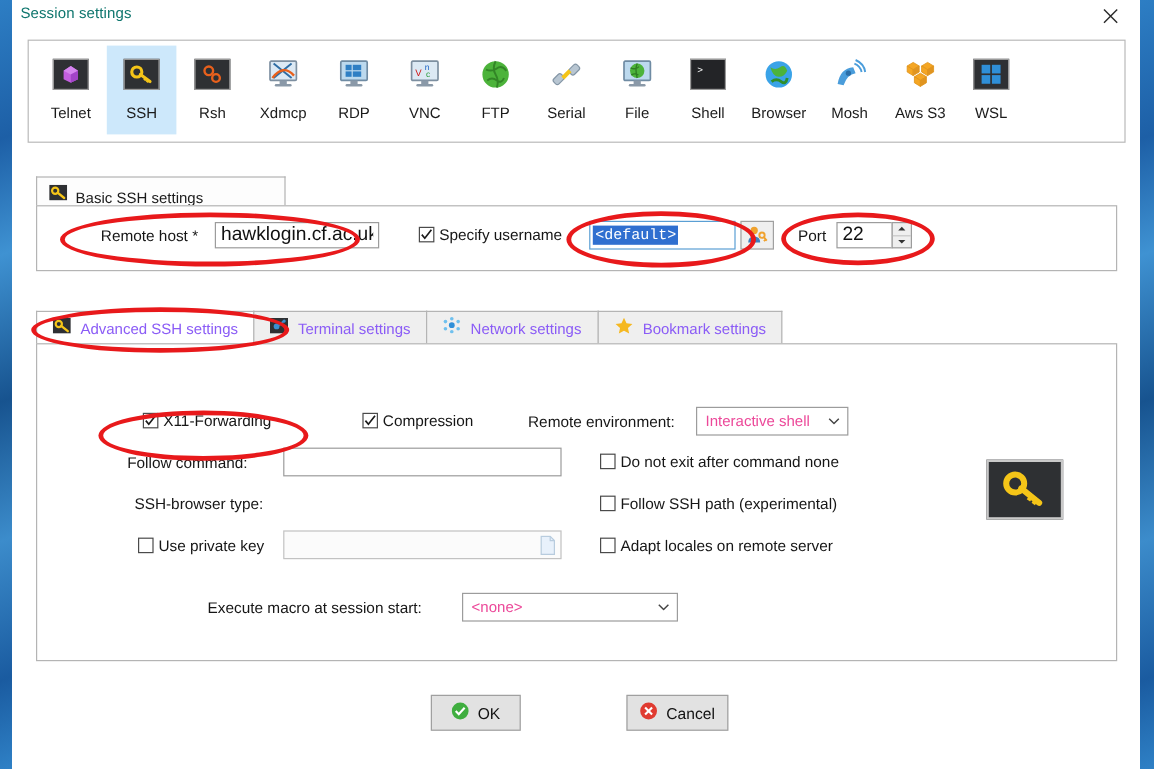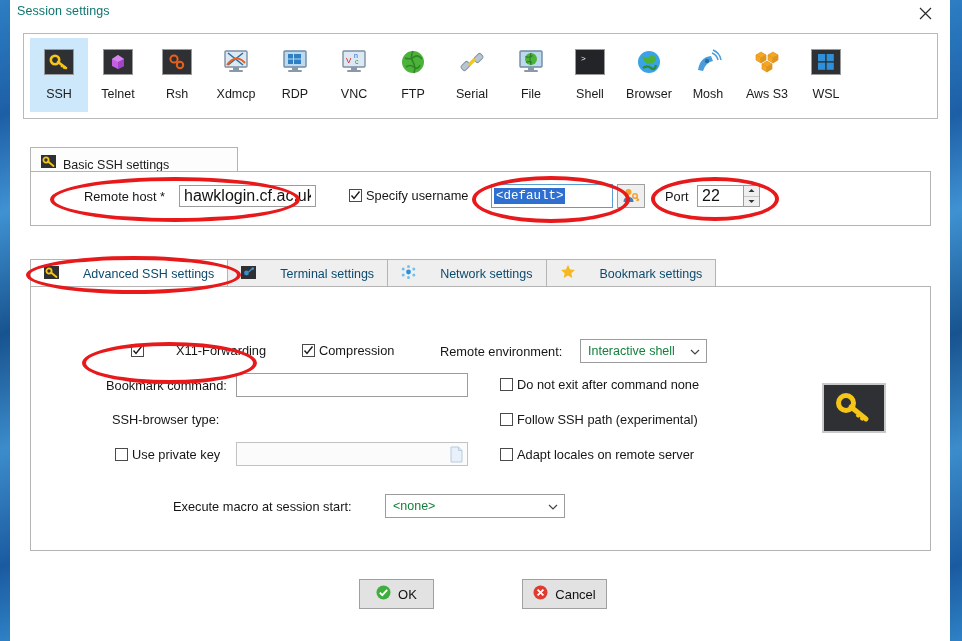--- a/index.html
+++ b/index.html
@@ -149,47 +149,47 @@
   .tab {
     height: 28px;
     border: 1px solid #b4b4b4; border-bottom: none;
     background: #efefef;
     display: flex; align-items: center;
     padding: 0 13px;
     cursor: pointer;
     margin-right: -1px;
   }
   .tab.active { background: #ffffff; }
-  .tab .tlbl { font-size: 12.5px; color:#0c4a6e; margin-left: 24px; }
+  .tab .tlbl { font-size: 12.5px; color:#8b5cf6; margin-left: 8px; }
 
   #tabs-body {
     position: absolute; left: 20px; top: 286px;
     width: 901px; height: 265px;
     border: 1px solid #b4b4b4;
     background: #ffffff;
   }
 
   
   .chk { display:flex; align-items:center; cursor:pointer; }
   .chkbox {
     width: 13px; height: 13px;
     border: 1px solid #4a4a4a; background:#fff;
     display:flex; align-items:center; justify-content:center;
     flex: 0 0 auto;
   }
   .chk .clbl { font-size:12.8px; color:#161616; margin-left:4px; white-space:nowrap; }
 
-  #x11-chk  { position:absolute; left:100px;  top:56px;gap:28px; }
+  #x11-chk  { position:absolute; left:88px;  top:56px; }
   #comp-chk { position:absolute; left:271px; top:56px; }
   #remote-env-label { position:absolute; left:409px; top:57px; font-size:12.8px; color:#161616; }
   .selbox {
     border:1px solid #9c9c9c; background:#fff; height:24px;
     display:flex; align-items:center; justify-content:space-between;
     padding: 0 6px 0 7px; cursor:pointer;
-    font-size:12.5px; color:#15803d;
+    font-size:12.5px; color:#ec4899;
   }
   .selbox .chev { margin-left:8px; color:#555; font-size:11px; }
   #remote-env-select { position:absolute; left:549px; top:52px; width:127px; }
 
   #exec-cmd-label { position:absolute; left:75px; top:91px; font-size:12.8px; color:#161616; }
   #exec-cmd-input { position:absolute; left:205px; top:86px; width:232px; height:24px; }
 
   #noexit-chk { position:absolute; left:469px; top:90px; }
 
   #browser-type-label { position:absolute; left:81px; top:125px; font-size:12.8px; color:#161616; }
@@ -254,46 +254,46 @@
     <div id="close-btn">
       <svg width="13" height="13" viewBox="0 0 13 13">
         <path d="M1 1 L12 12 M12 1 L1 12" stroke="#2b2b2b" stroke-width="1.2" fill="none"></path>
       </svg>
     </div>
   </div>
 
   <div id="protobar">
     <div id="proto-list">
 
+      <div class="proto">
+        <div class="glyph">
+          <div class="icobox">
+            <svg width="18" height="18" viewBox="0 0 18 18">
+              <path d="M9 2 L15 6 L15 13 L9 16 L3 13 L3 6 Z" fill="#c35fe0"></path>
+              <path d="M9 2 L15 6 L9 9 L3 6 Z" fill="#d585ee"></path>
+              <path d="M9 9 L15 6 L15 13 L9 16 Z" fill="#a244c7"></path>
+            </svg>
+          </div>
+        </div>
+        <div class="plabel">Telnet</div>
+      </div>
+
       <div class="proto selected">
         <div class="glyph">
           <div class="icobox">
             <svg width="20" height="16" viewBox="0 0 20 16">
               <circle cx="6" cy="6" r="4.2" fill="none" stroke="#f5c518" stroke-width="2.6"></circle>
               <circle cx="6" cy="6" r="1.3" fill="#2e3033"></circle>
               <path d="M9 8 L17 14" stroke="#f5c518" stroke-width="2.6" stroke-linecap="round"></path>
               <path d="M13.5 11.4 L12.2 13" stroke="#f5c518" stroke-width="2.2"></path>
               <path d="M15.6 13 L14.4 14.6" stroke="#f5c518" stroke-width="2.2"></path>
             </svg>
           </div>
         </div>
         <div class="plabel">SSH</div>
-      </div>
-
-      <div class="proto">
-        <div class="glyph">
-          <div class="icobox">
-            <svg width="18" height="18" viewBox="0 0 18 18">
-              <path d="M9 2 L15 6 L15 13 L9 16 L3 13 L3 6 Z" fill="#c35fe0"></path>
-              <path d="M9 2 L15 6 L9 9 L3 6 Z" fill="#d585ee"></path>
-              <path d="M9 9 L15 6 L15 13 L9 16 Z" fill="#a244c7"></path>
-            </svg>
-          </div>
-        </div>
-        <div class="plabel">Telnet</div>
       </div>
 
       <div class="proto">
         <div class="glyph">
           <div class="icobox">
             <svg width="20" height="18" viewBox="0 0 20 18">
               <circle cx="7" cy="6" r="3.6" fill="none" stroke="#e8601c" stroke-width="2"></circle>
               <circle cx="13" cy="12" r="3.2" fill="none" stroke="#e8601c" stroke-width="2"></circle>
               <circle cx="7" cy="6" r="1" fill="#2e3033"></circle>
               <circle cx="13" cy="12" r="0.9" fill="#2e3033"></circle>
@@ -578,21 +578,21 @@
     <div id="remote-env-label">Remote environment:</div>
     <div id="remote-env-select" class="selbox">
       <span>Interactive shell</span>
       <span class="chev">
         <svg width="10" height="6" viewBox="0 0 10 6">
             <path d="M1 1 L5 5 L9 1" stroke="#444" stroke-width="1.2" fill="none"></path>
           </svg>
       </span>
     </div>
 
-    <div id="exec-cmd-label">Bookmark command:</div>
+    <div id="exec-cmd-label">Follow command:</div>
     <input id="exec-cmd-input" class="txtin" type="text" value="" style="">
 
     <div id="noexit-chk" class="chk">
       <span class="chkbox"></span>
       <span class="clbl">Do not exit after command none</span>
     </div>
 
     <div id="browser-type-label">SSH-browser type:</div>
 
     <div id="followpath-chk" class="chk">

